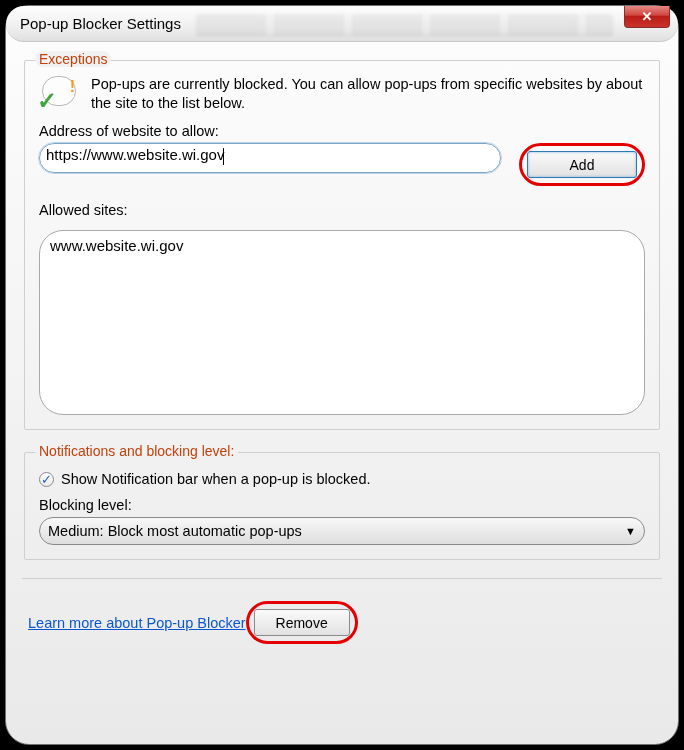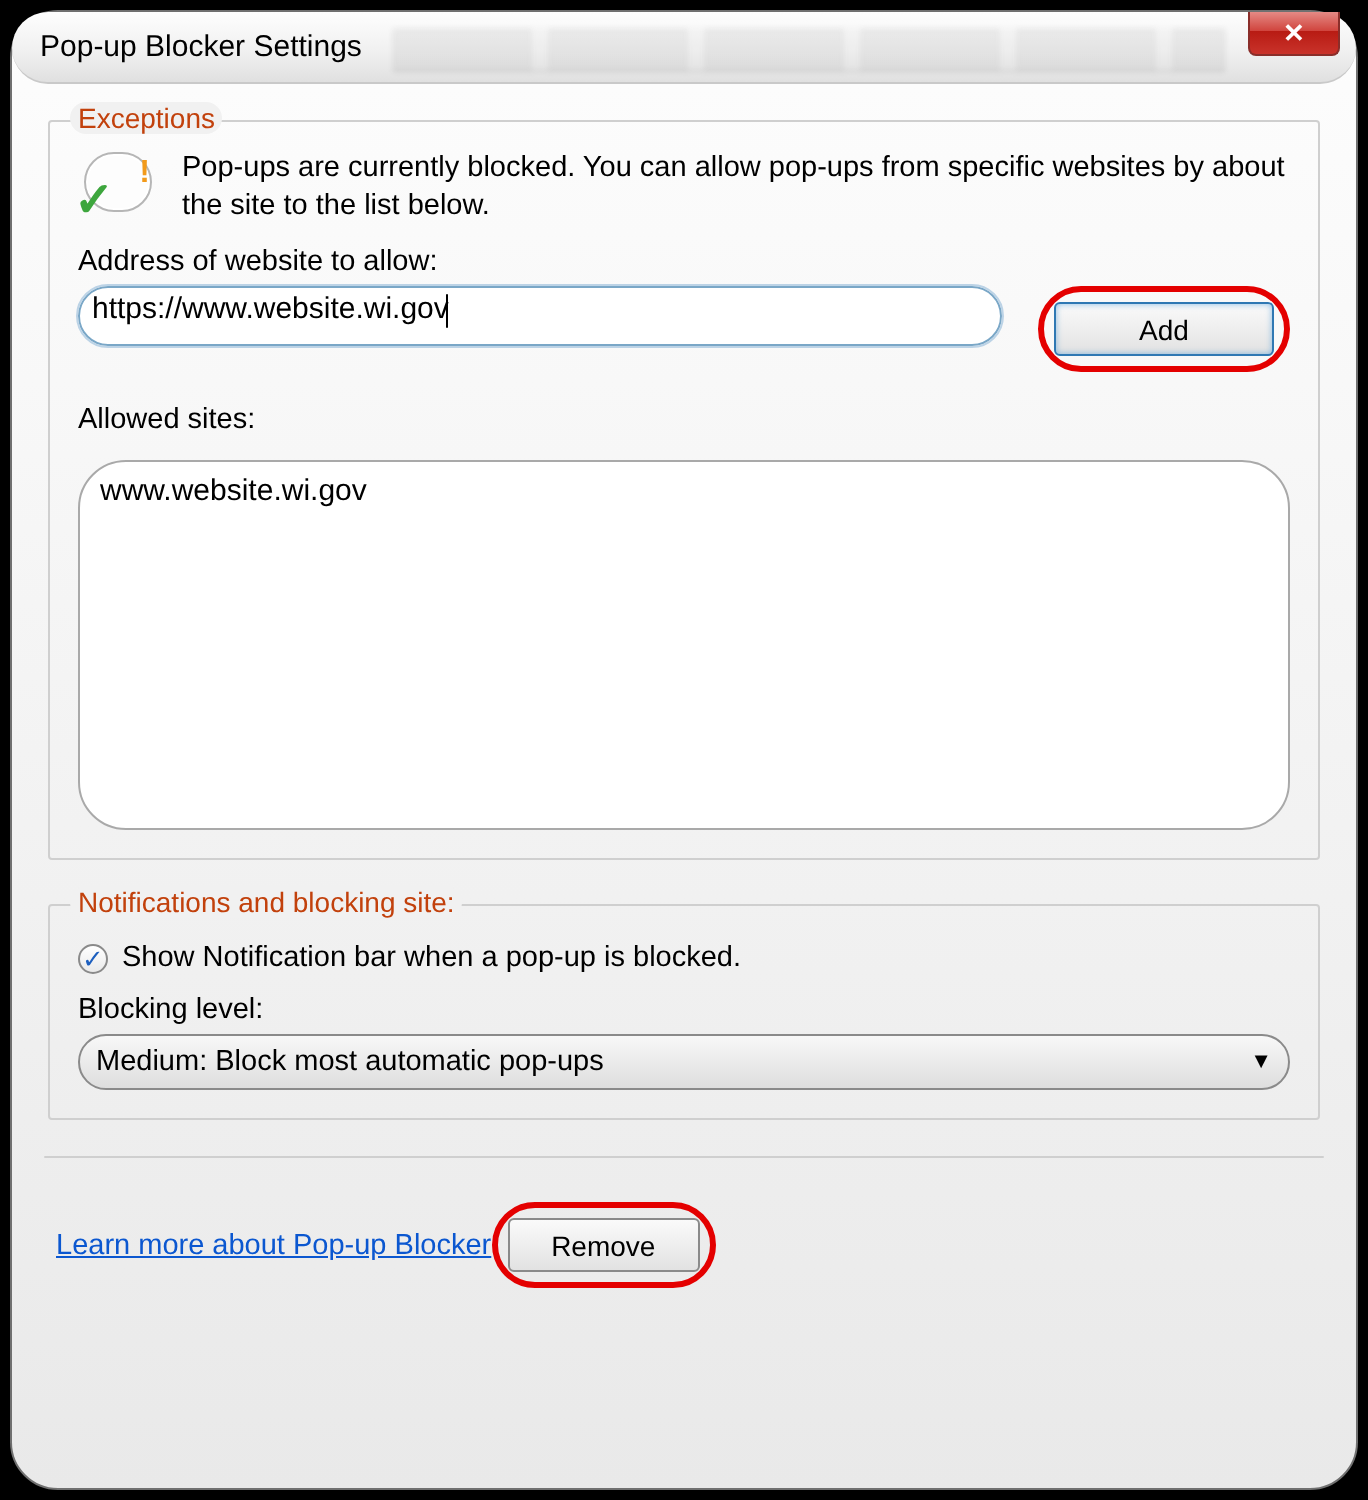--- a/index.html
+++ b/index.html
@@ -287,21 +287,21 @@
 
       <div class="lbl" style="margin-top:16px">Allowed sites:</div>
       <div class="allowed-row">
         <div class="listbox">
           <div>www.website.wi.gov</div>
         </div>
       </div>
     </div>
 
     <div class="groupbox group2">
-      <span class="legend">Notifications and blocking site:</span>
+      <span class="legend">Notifications and blocking level:</span>
 
       <div class="chk-row">
         <span class="chk checked blue"></span>
         <span>Show Notification bar when a pop-up is blocked.</span>
       </div>
 
       <div class="lbl" style="margin-top:10px">Blocking level:</div>
       <div class="combo">
         <span>Medium: Block most automatic pop-ups</span>
         <span class="arrow">▼</span>

